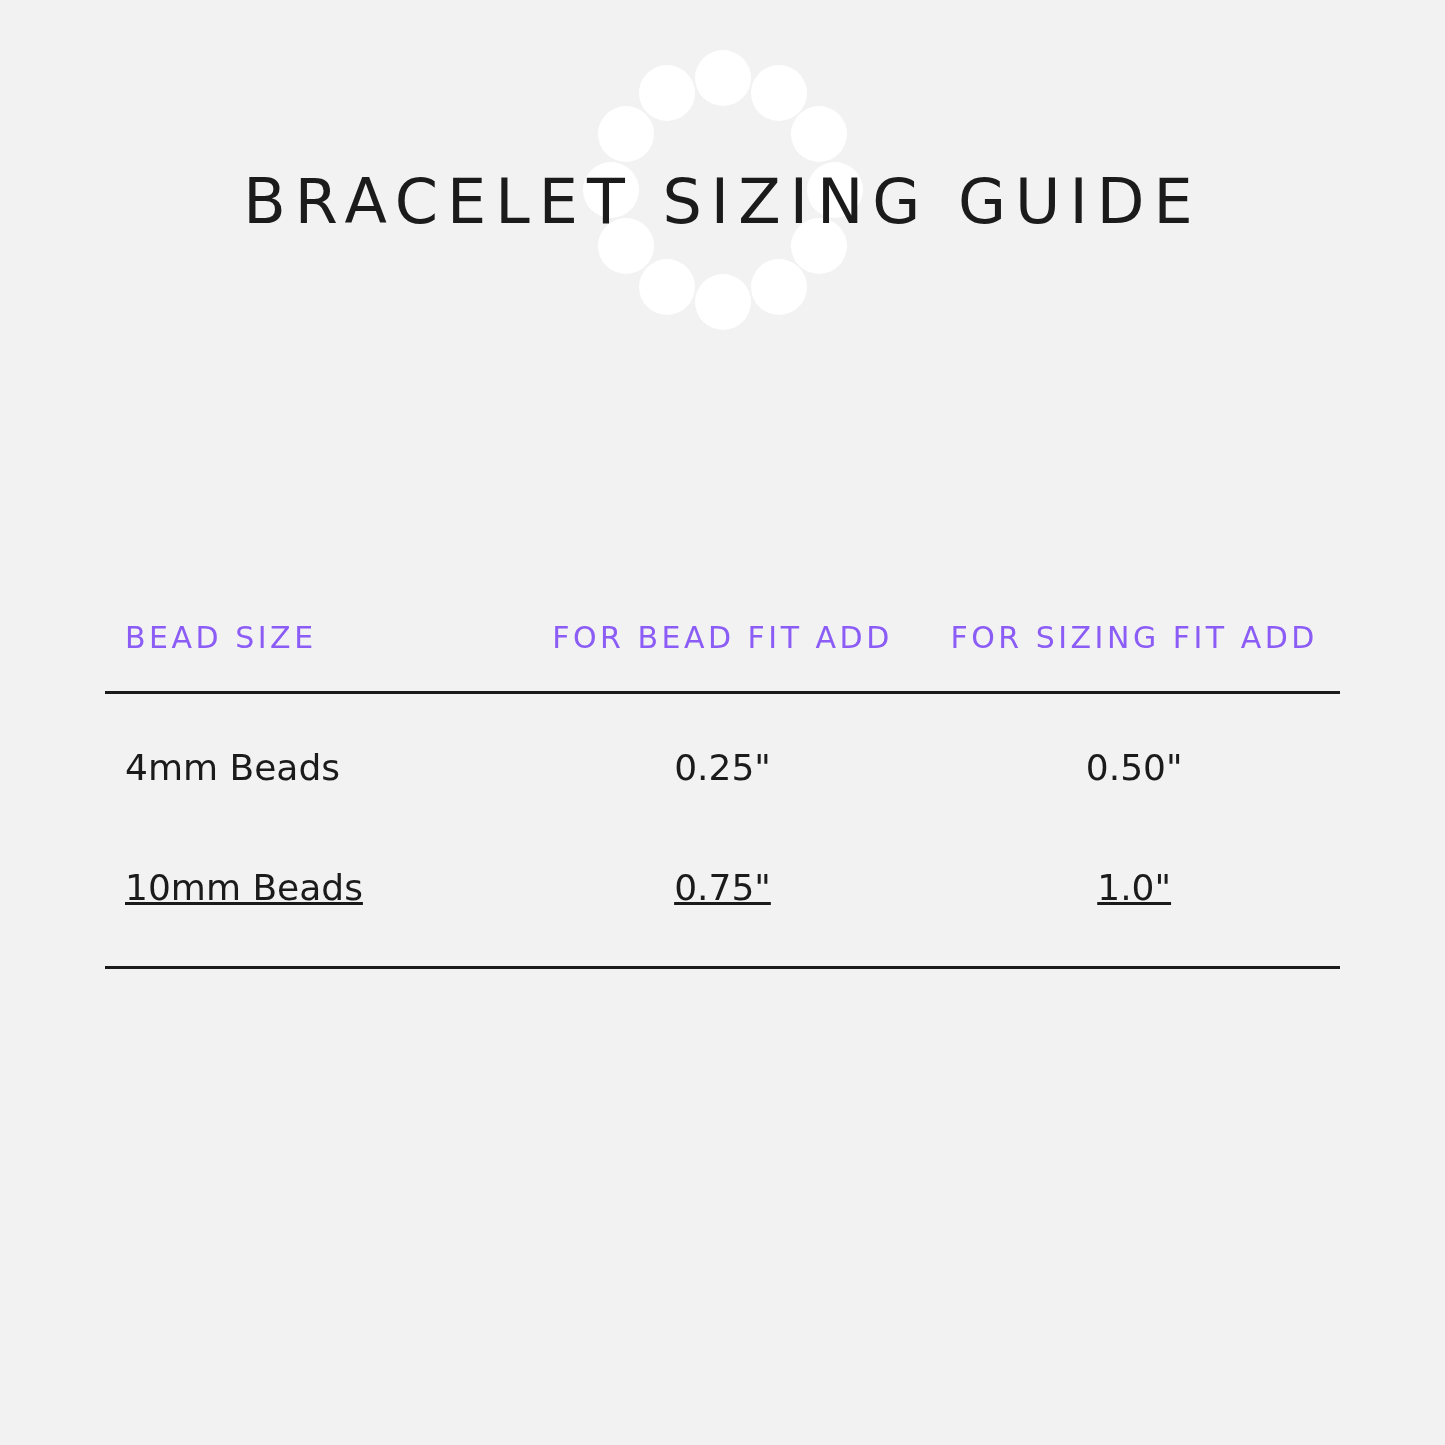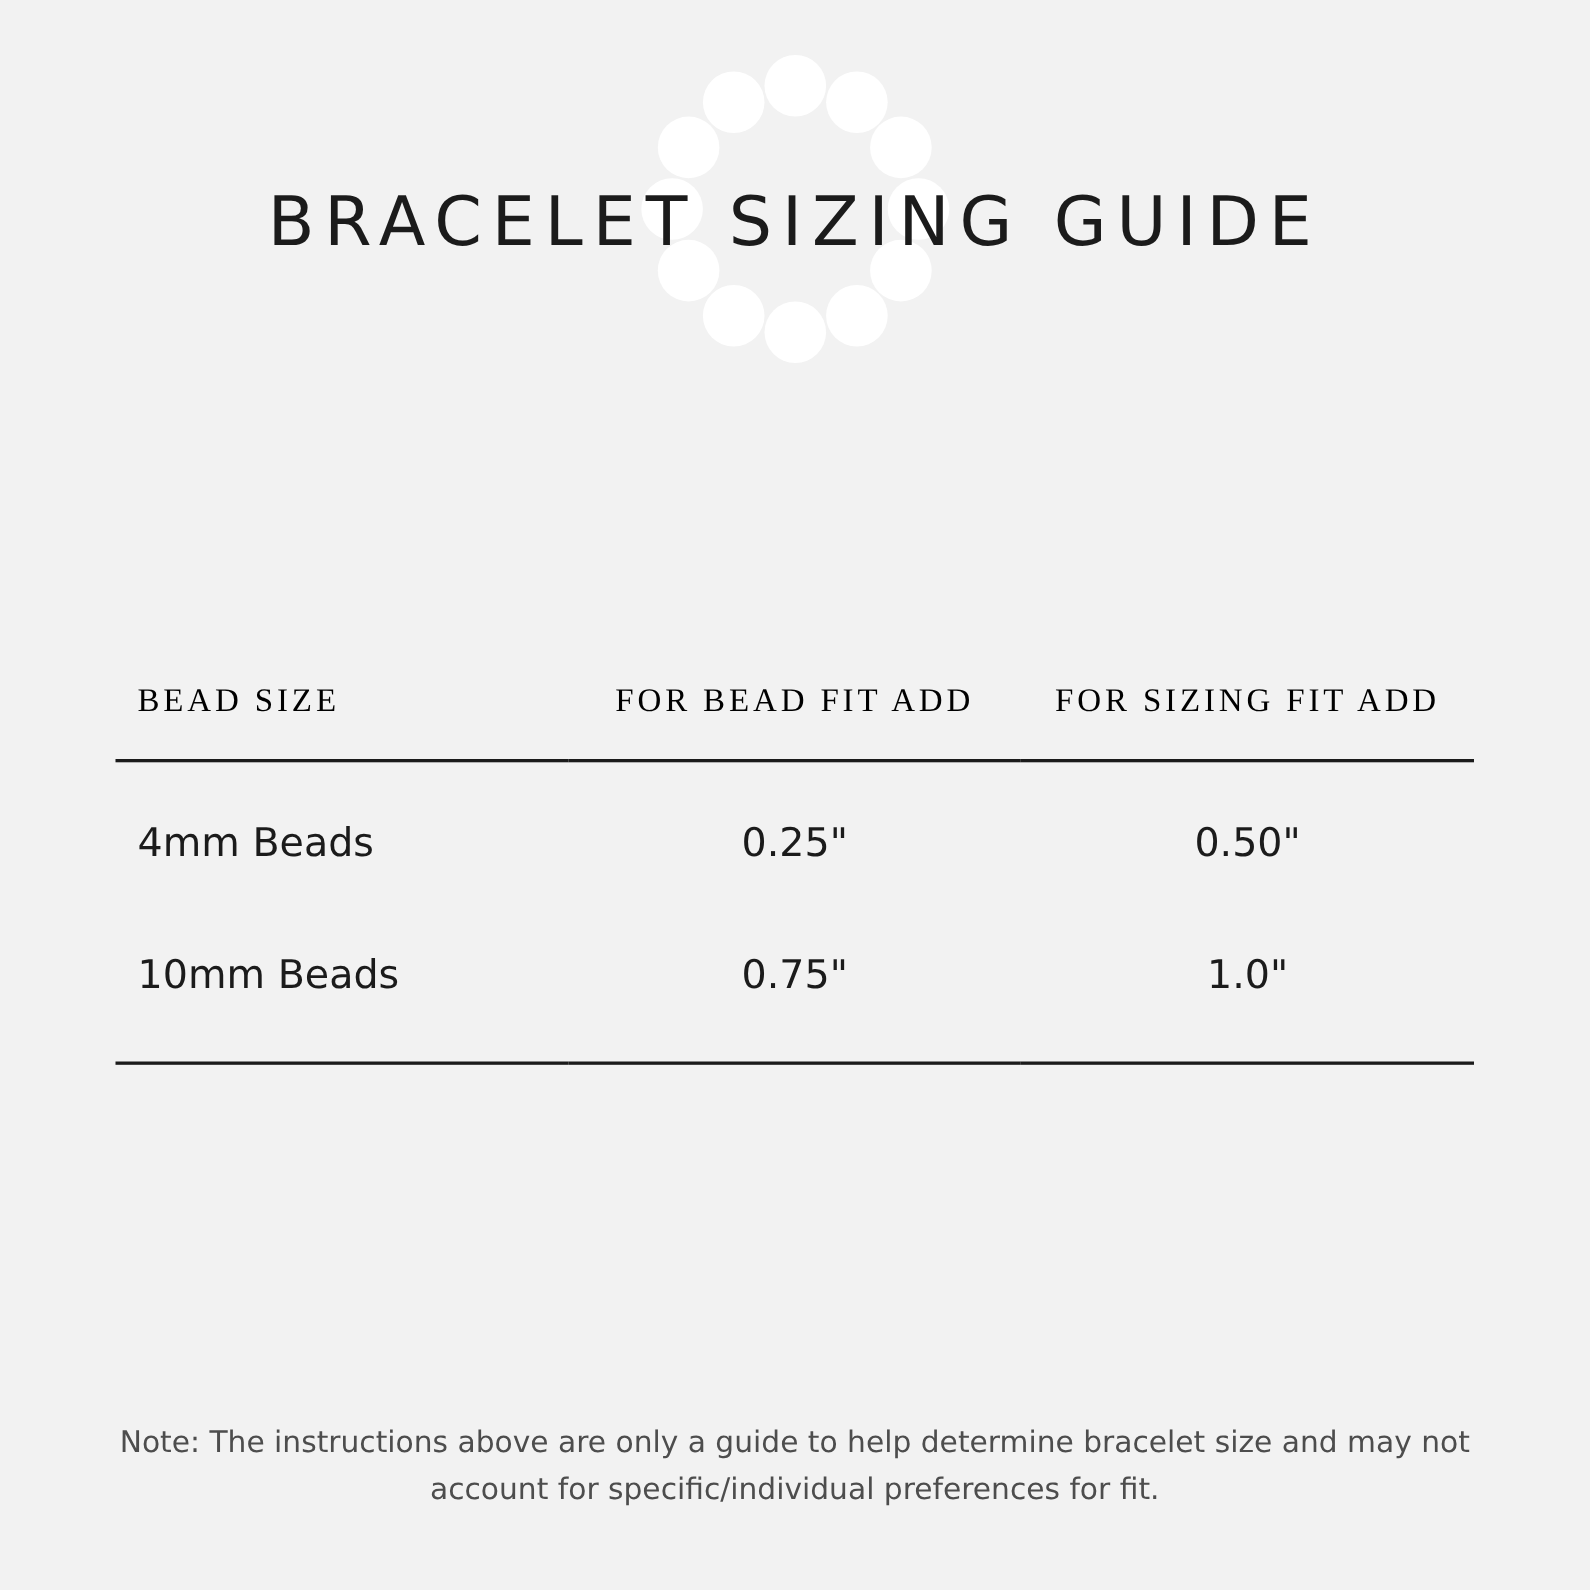--- a/index.html
+++ b/index.html
@@ -72,24 +72,23 @@
   }
   table.sizing {
     width: 100%;
     border-collapse: collapse;
     table-layout: fixed;
   }
   table.sizing th {
     font-weight: 400;
     font-size: 30px;
     letter-spacing: 3.5px;
-    color: #000000;
+    color: #8b5cf6;
     padding: 0 0 36px 0;
     text-align: center;
-    font-family: Liberation Serif, serif;
   }
   table.sizing th.first {
     text-align: left;
     padding-left: 20px;
   }
   table.sizing thead tr {
     border-bottom: 3px solid #1b1b1b;
   }
   table.sizing td {
     font-size: 36px;
@@ -97,20 +96,21 @@
     height: 118px;
     text-align: center;
     vertical-align: middle;
   }
   table.sizing td.first {
     text-align: left;
     padding-left: 20px;
   }
   table.sizing tbody tr:last-child {
     border-bottom: 3px solid #1b1b1b;
+    text-decoration: underline;
   }
   table.sizing tbody tr:first-child td {
     padding-top: 14px;
   }
   table.sizing tbody tr:last-child td {
     padding-bottom: 20px;
   }
 
   .note {
     position: absolute;
@@ -163,15 +163,14 @@
         </tr>
         <tr>
           <td class="first">10mm Beads</td>
           <td>0.75"</td>
           <td>1.0"</td>
         </tr>
       </tbody>
     </table>
   </div>
 
-  <div class="note">Note: The instructions above are only a guide to help determine bracelet size and may not account for specific/individual preferences for fit.</div>
 
 </div>
 
 </body></html>

